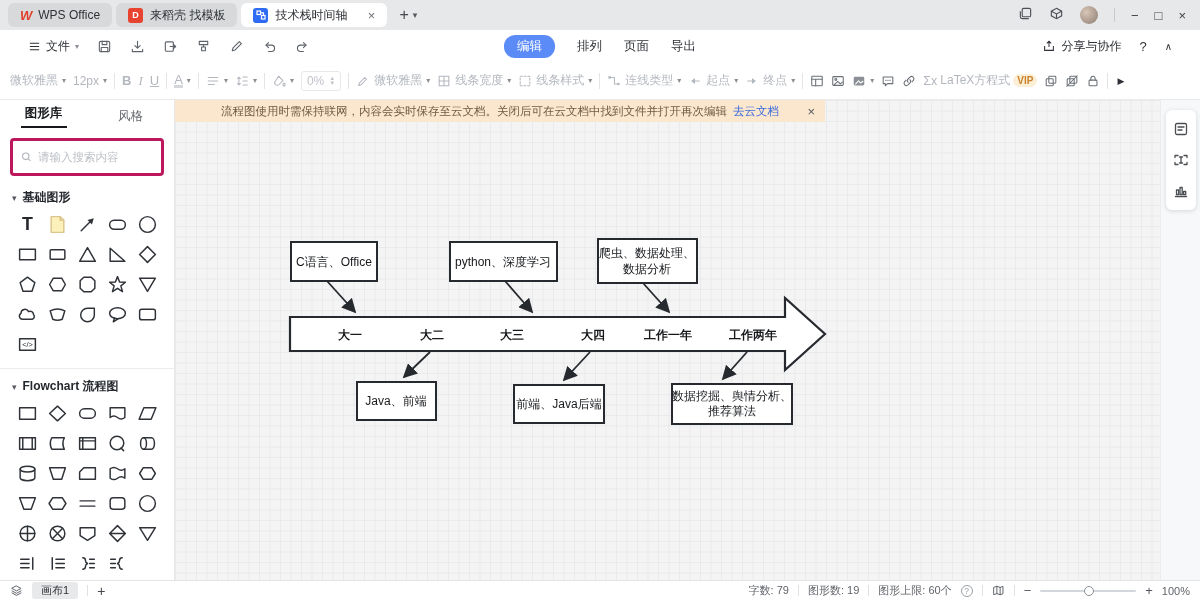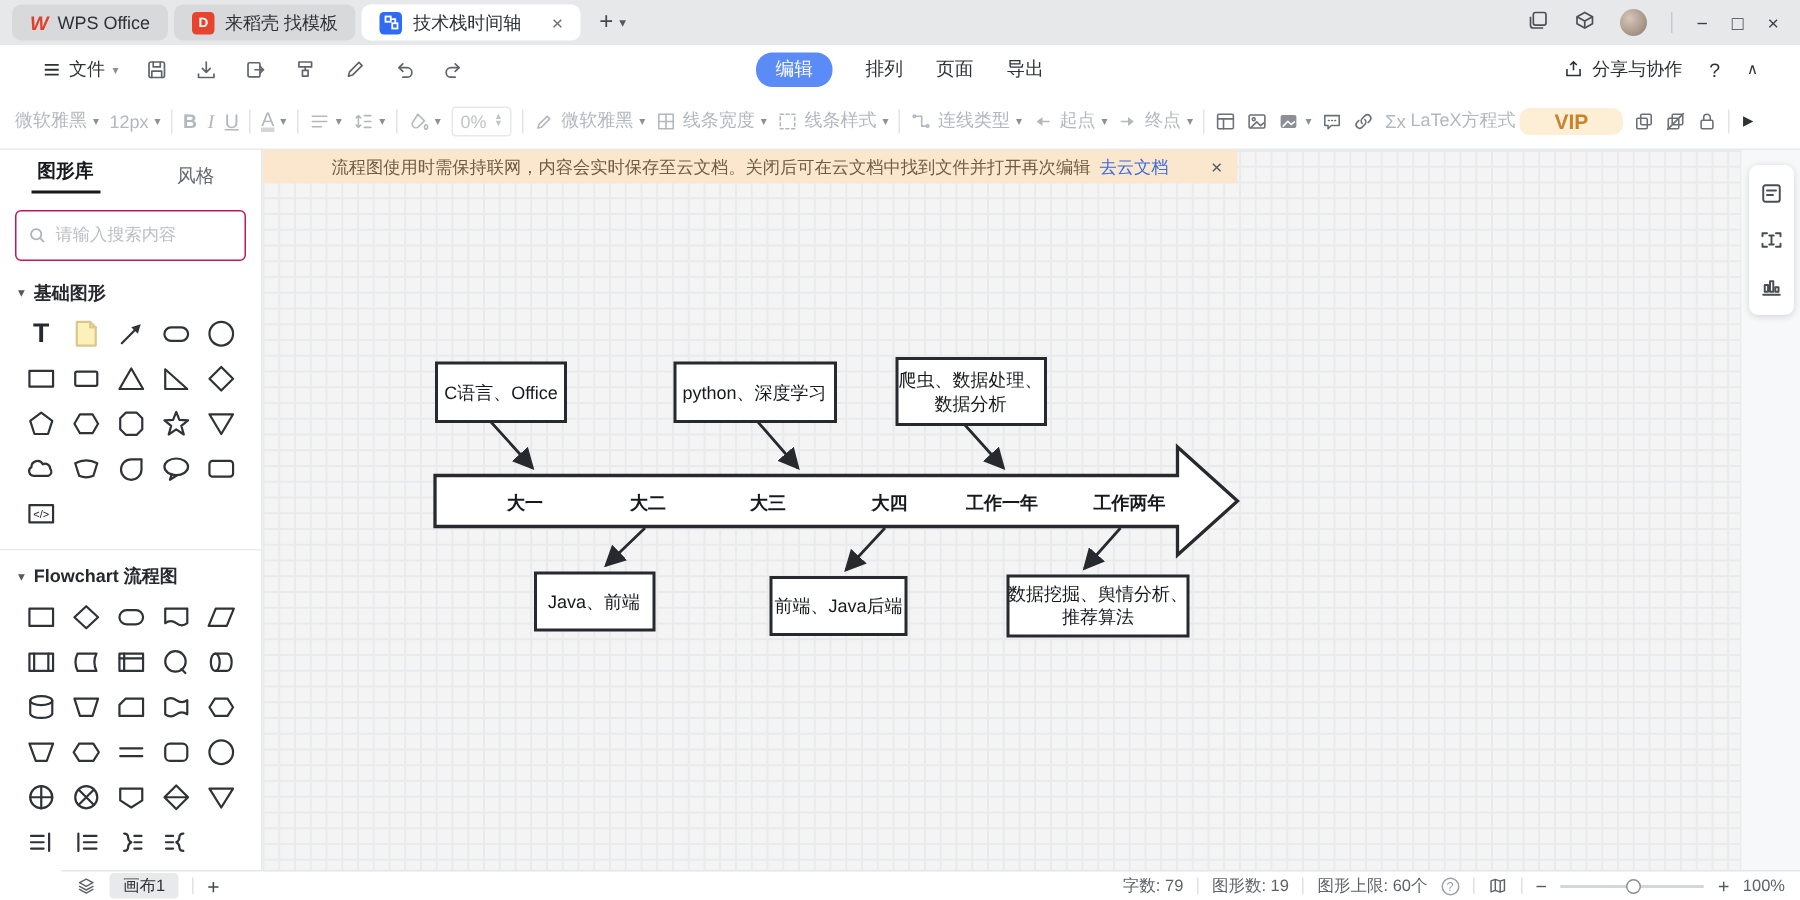--- a/index.html
+++ b/index.html
@@ -42,33 +42,33 @@
   .t-item svg { width:14px; height:14px; stroke:#b3b7be; fill:none; stroke-width:1.2; stroke-linecap:round; stroke-linejoin:round; display:block; }
   .t-item.en { color:#6b7077; }
   .t-item.en svg { stroke:#6b7077; }
   .t-div { width:1px; height:16px; background:#e3e4e6; flex:0 0 1px; }
   .t-b { font-weight:700; font-size:13px; }
   .t-i { font-style:italic; font-family:"Liberation Serif",serif; font-size:13px; }
   .t-u { text-decoration:underline; font-size:13px; }
   .t-a { font-size:13px; border-bottom:3px solid #d3d6da; line-height:11px; }
   .opacity-box { border:1px solid #e7e8ea; border-radius:3px; padding:2px 5px; display:flex; gap:5px; align-items:center; color:#c0c4ca; }
   .stepper { display:flex; flex-direction:column; font-size:6px; line-height:5px; color:#c0c4ca; }
-  .vip { background:#fdeed6; color:#c8832c; font-size:14px; border-radius:7px; padding:1px 23px; font-weight:700; }
+  .vip { background:#fdeed6; color:#c8832c; font-size:10px; border-radius:7px; padding:1px 4px; font-weight:700; }
   .more-arrow { color:#2e3136; font-size:9px; margin-left:2px; }
 
   
   .main { flex:1; display:flex; min-height:0; }
 
   
   .sidebar { width:175px; background:#fff; border-right:1px solid #e6e7e9; display:flex; flex-direction:column; }
   .side-tabs { display:flex; height:34px; align-items:center; }
   .side-tab { flex:1; text-align:center; color:#666a70; font-size:12.5px; }
   .side-tab.active { color:#17191c; font-weight:700; }
   .side-tab.active .ul { display:block; width:46px; height:2px; background:#17191c; margin:4px auto 0; }
-  .search-wrap { margin:6px 10px 4px; height:26px; border:1px solid #be185d; border-radius:4px; display:flex; align-items:center; padding:16px 8px; gap:6px; }
+  .search-wrap { margin:6px 10px 4px; height:26px; border:3px solid #be185d; border-radius:4px; display:flex; align-items:center; padding:16px 8px; gap:6px; }
   .search-wrap svg { width:12px; height:12px; stroke:#aeb2b9; fill:none; stroke-width:1.4; }
   .search-wrap input { border:none; outline:none; width:115px; font-size:11.5px; color:#333; font-family:inherit; }
   .search-wrap input::placeholder { color:#bcc0c6; }
   .sec-head { display:flex; align-items:center; gap:6px; padding:9px 12px 4px; font-weight:700; color:#26292e; }
   .sec-head .tri { font-size:9px; color:#55585e; }
   .shape-grid { display:grid; grid-template-columns:repeat(5,1fr); padding:2px 12px 4px; row-gap:5px; }
   .shape-cell { height:25px; display:flex; align-items:center; justify-content:center; }
   .shape-cell svg { width:21px; height:21px; stroke:#2f3338; fill:none; stroke-width:1.4; stroke-linecap:round; stroke-linejoin:round; }
   .side-div { height:1px; background:#ededef; margin:7px 0 0; }
   .more-btn { margin:auto 12px 10px; height:30px; flex:0 0 30px; background:#3b78f6; color:#fff; border:none; border-radius:4px; font-size:12.5px; font-family:inherit; }
@@ -82,21 +82,21 @@
   .banner .bn-close { position:absolute; right:10px; color:#55585e; font-size:13px; }
   .diagram-svg { position:absolute; left:0; top:0; }
   .diagram-svg text { font-family:"Liberation Sans","DejaVu Sans",sans-serif; font-size:12px; fill:#17191c; }
 
   
   .rightrail { width:40px; background:#f7f8f9; position:relative; border-left:1px solid #ececee; }
   .float-panel { position:absolute; top:10px; left:5px; width:30px; background:#fff; border-radius:6px; box-shadow:0 1px 5px rgba(0,0,0,.14); display:flex; flex-direction:column; align-items:center; gap:15px; padding:11px 0; }
   .float-panel svg { width:16px; height:16px; stroke:#4a4d52; fill:none; stroke-width:1.3; stroke-linecap:round; stroke-linejoin:round; }
 
   
-  .statusbar { height:20px; flex:0 0 20px; background:#fff; border-top:1px solid #e4e5e7; display:flex; align-items:center; padding:0 10px; font-size:11px; color:#5f6368; gap:9px;margin-left:41px; }
+  .statusbar { height:20px; flex:0 0 20px; background:#fff; border-top:1px solid #e4e5e7; display:flex; align-items:center; padding:0 10px; font-size:11px; color:#5f6368; gap:9px; }
   .statusbar svg { width:13px; height:13px; stroke:#5f6368; fill:none; stroke-width:1.2; stroke-linecap:round; stroke-linejoin:round; }
   .canvas-pill { background:#e8e9ea; border-radius:3px; padding:1px 9px; color:#2e3136; }
   .sb-plus { font-size:14px; color:#44474c; }
   .sb-right { margin-left:auto; display:flex; align-items:center; gap:9px; }
   .sb-div { width:1px; height:11px; background:#e0e1e3; }
   .qmark { width:12px; height:12px; border:1px solid #9aa0a6; border-radius:50%; font-size:8.5px; display:inline-flex; align-items:center; justify-content:center; color:#9aa0a6; }
   .slider { display:flex; align-items:center; gap:8px; }
   .slider .track { width:96px; height:2px; background:#d3d6da; border-radius:1px; position:relative; }
   .slider .knob { position:absolute; left:44px; top:-4px; width:10px; height:10px; border-radius:50%; background:#fff; border:1.5px solid #8b9096; }
   .pm { font-size:13px; color:#55585e; }

